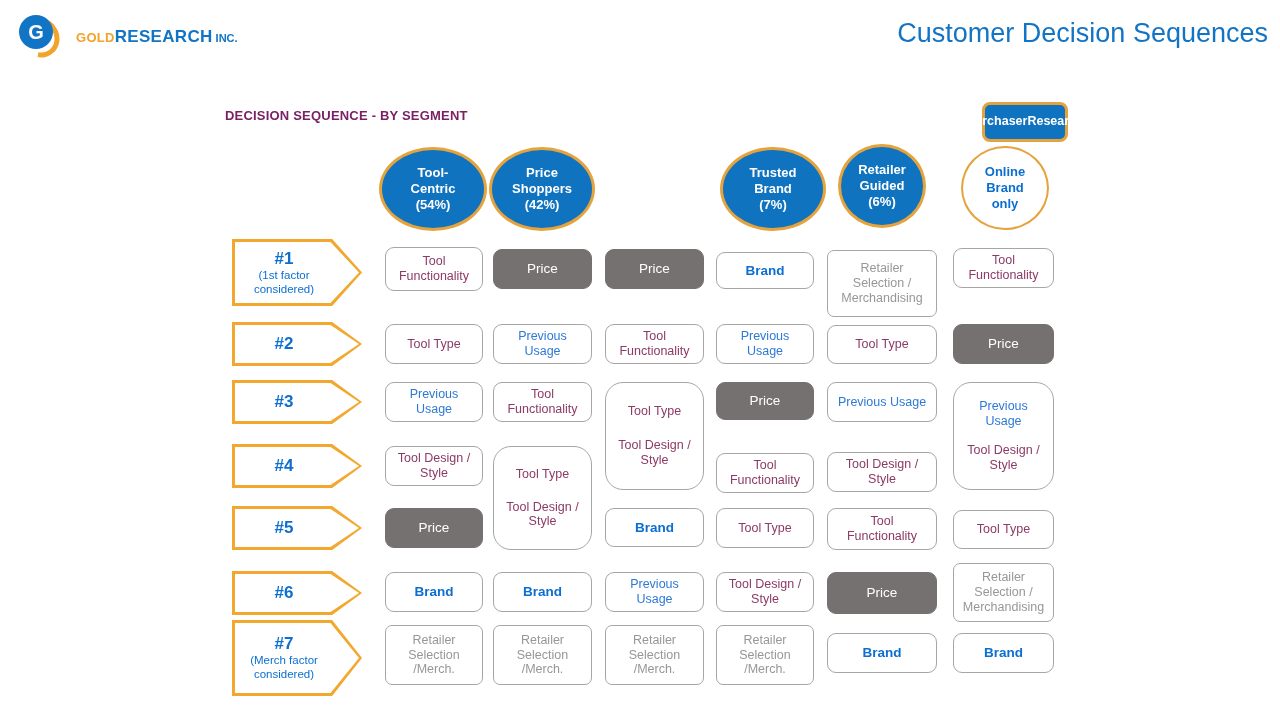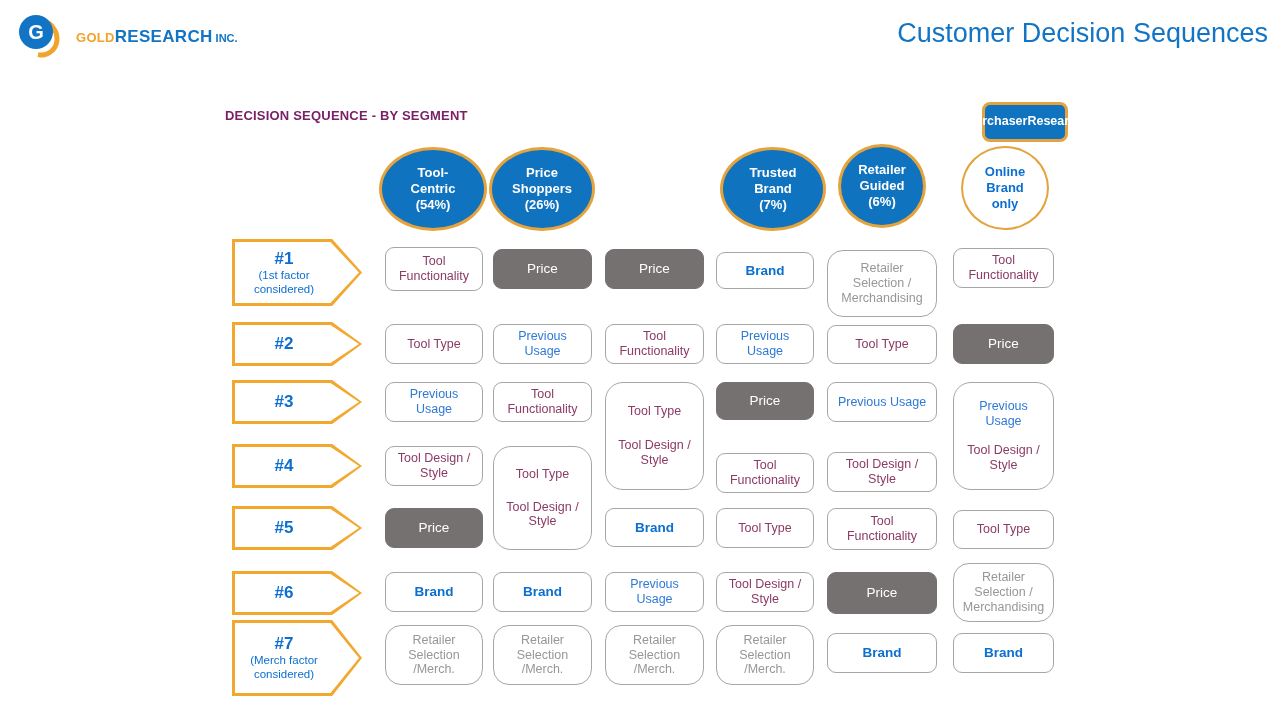--- a/index.html
+++ b/index.html
@@ -53,21 +53,21 @@
   .row-num{color:var(--brand-blue);font-weight:bold;font-size:17px;}
   .row-note{color:var(--brand-blue);font-size:11.5px;line-height:1.2;
     text-align:center;max-width:92px;}
 
   
   .cell{position:absolute;background:#fff;border:1.5px solid var(--box-border);
     border-radius:9px;display:flex;flex-direction:column;align-items:center;
     justify-content:center;text-align:center;font-size:12.5px;line-height:1.18;
     padding:2px 8px;}
   .cell.tall{border-radius:18px;justify-content:space-evenly;}
-  .cell.r12{border-radius:16px;}
+  .cell.r12{border-radius:7px;}
   .plum{color:var(--plum);}
   .blue{color:var(--blue-text);}
   .brand{color:var(--brand-blue);font-weight:bold;font-size:13.5px;}
   .graytext{color:var(--gray-text);}
   .fill{background:var(--gray-fill);border-color:var(--gray-fill);color:#ffffff;font-size:13.5px;}
 </style>
 </head>
 <body>
 
 <div class="slide">
@@ -91,21 +91,21 @@
   </div>
 
   <div class="segment filled" style="left:379px;top:147px;width:108px;height:84px">
     <span>Tool-</span>
       <span>Centric</span>
       <span>(54%)</span>
   </div>
   <div class="segment filled" style="left:489px;top:147px;width:106px;height:84px">
     <span>Price</span>
       <span>Shoppers</span>
-      <span>(26%)</span>
+      <span>(42%)</span>
   </div>
   <div class="segment filled" style="left:720px;top:147px;width:106px;height:84px">
     <span>Trusted</span>
       <span>Brand</span>
       <span>(7%)</span>
   </div>
   <div class="segment filled" style="left:838px;top:144px;width:88px;height:84px">
     <span>Retailer</span>
       <span>Guided</span>
       <span>(6%)</span>

